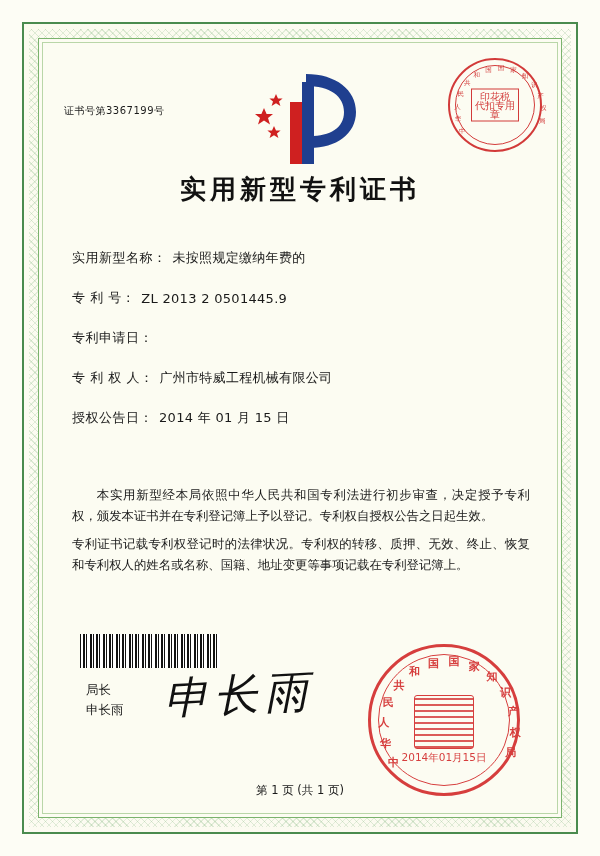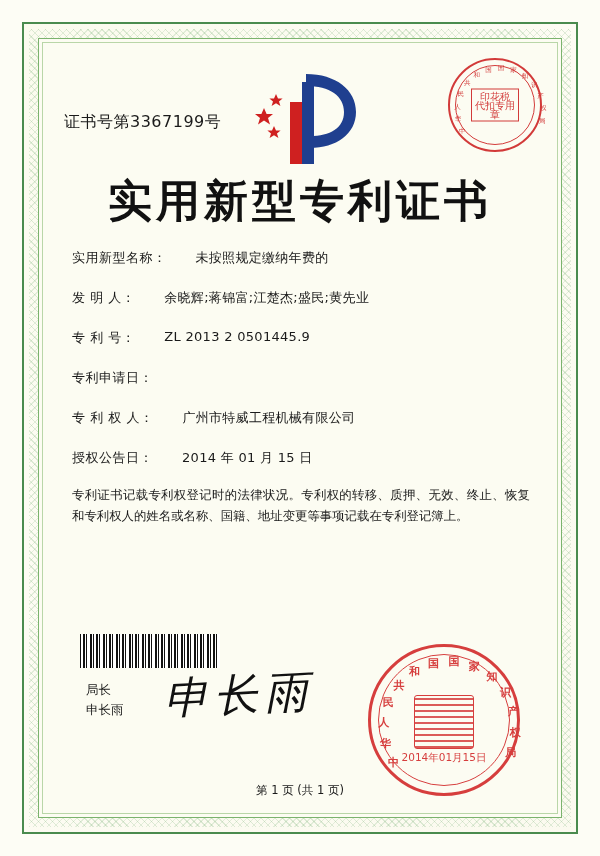--- a/index.html
+++ b/index.html
@@ -54,22 +54,22 @@
   .content {
     position: absolute;
     left: 44px; top: 44px; right: 44px; bottom: 44px;
     overflow: hidden;
   }
 
   
   .cert-no {
     position: absolute;
     left: 20px;
-    top: 68px;
-    font-size: 16px;
+    top: 60px;
+    font-size: 10px;
     color: #1a1a1a;
     letter-spacing: 0.5px;
     font-family: "DejaVu Sans", sans-serif;
   }
 
   .logo {
     position: absolute;
     left: 206px;
     top: 24px;
     width: 120px;
@@ -120,40 +120,39 @@
     width: 40px;
     letter-spacing: 0px;
   }
 
   .main-title {
     position: absolute;
     left: 0;
     right: 0;
     top: 128px;
     text-align: center;
-    font-size: 44px;
+    font-size: 26px;
     font-weight: bold;
     letter-spacing: 4px;
     color: #111;
     font-family: "DejaVu Sans", sans-serif;
   }
 
   .fields {
     position: absolute;
     left: 28px;
     right: 28px;
     top: 205px;
   }
   .field-row {
     display: flex;
-    align-items: flex-start;
+    align-items: center;
     margin-bottom: 22px;
     font-size: 13px;
     color: #1a1a1a;
-    gap: 23px;
   }
   .field-label {
     white-space: nowrap;
     letter-spacing: 0.5px;
   }
   .field-value {
     margin-left: 6px;
     letter-spacing: 0.3px;
   }
 
@@ -319,41 +318,38 @@
     </div>
 
     <div class="main-title">实用新型专利证书</div>
 
     <div class="fields">
       <div class="field-row">
         <div class="field-label">实用新型名称：</div>
         <div class="field-value">未按照规定缴纳年费的</div>
       </div>
       <div class="field-row">
-        <div class="field-label">发  明  人：</div>
-        <div class="field-value">余晓辉;蒋锦富;江楚杰;盛民;黄先业</div>
-      </div>
-      <div class="field-row">
         <div class="field-label">专  利  号：</div>
         <div class="field-value">ZL 2013 2 0501445.9</div>
       </div>
       <div class="field-row">
         <div class="field-label">专利申请日：</div>
       </div>
       <div class="field-row">
         <div class="field-label">专 利 权 人：</div>
         <div class="field-value">广州市特威工程机械有限公司</div>
       </div>
       <div class="field-row">
         <div class="field-label">授权公告日：</div>
         <div class="field-value">2014 年 01 月 15 日</div>
       </div>
     </div>
 
     <div class="paragraphs">
+      <p>本实用新型经本局依照中华人民共和国专利法进行初步审查，决定授予专利权，颁发本证书并在专利登记簿上予以登记。专利权自授权公告之日起生效。</p>
       <p class="noindent">专利证书记载专利权登记时的法律状况。专利权的转移、质押、无效、终止、恢复和专利权人的姓名或名称、国籍、地址变更等事项记载在专利登记簿上。</p>
     </div>
 
     <div class="barcode"></div>
 
     <div class="signer">
       <div>局长</div>
       <div>申长雨</div>
     </div>
     <div class="handwriting">申长雨</div>

